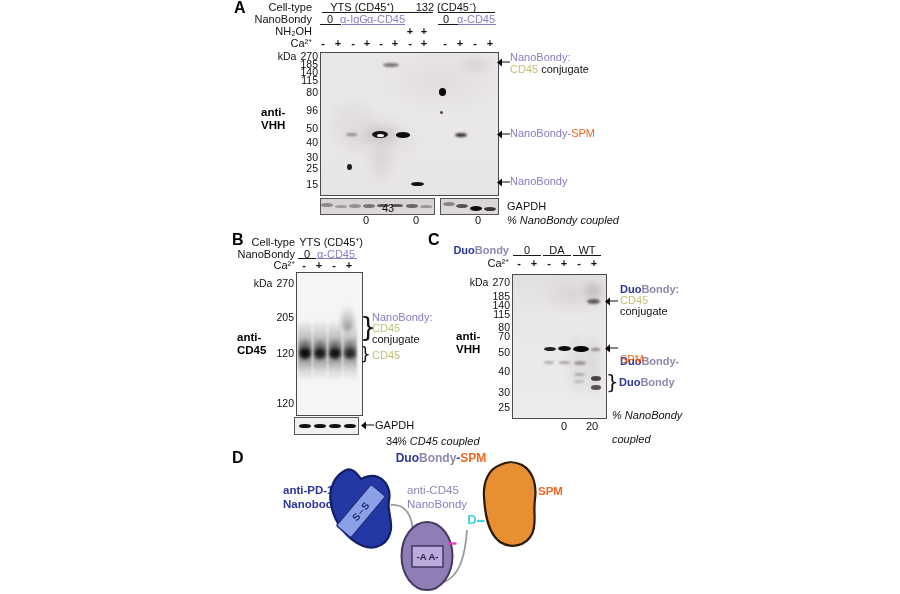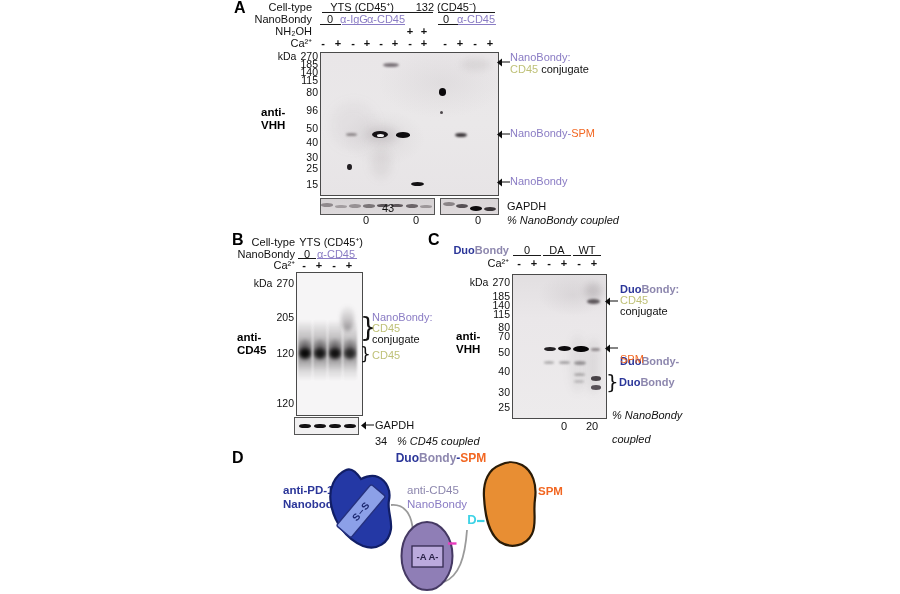--- a/index.html
+++ b/index.html
@@ -192,21 +192,21 @@
 
   <div class="strip" style="left:294px;top:417px;width:63px;height:16px;background:#f1f0f1">
     <span class="bd" style="left:4px;top:5.5px;width:12px;height:4.5px;background:#121012;filter:blur(.5px)"></span>
     <span class="bd" style="left:19px;top:5.5px;width:12px;height:4.5px;background:#121012;filter:blur(.5px)"></span>
     <span class="bd" style="left:34px;top:5.5px;width:12px;height:4.5px;background:#121012;filter:blur(.5px)"></span>
     <span class="bd" style="left:49px;top:5.5px;width:12px;height:4.5px;background:#121012;filter:blur(.5px)"></span>
   </div>
   <div class="arrl" style="left:361px;top:425px"></div>
   <div class="lx" style="left:375px;top:419px">GAPDH</div>
 
-  <div class="ctx" style="left:381px;top:435px">34</div>
+  <div class="ctx" style="left:392px;top:435px">34</div>
   <div class="lx it" style="left:397px;top:435px">% CD45 coupled</div>
 
   <div class="plabel" style="left:428px;top:232px">C</div>
 
   <div class="rr" style="left:420px;top:244px;width:89px"><span class="c-navy">Duo</span><span class="c-grayp bold">Bondy</span></div>
   <div class="rr" style="left:420px;top:257px;width:89px">Ca²⁺</div>
 
   <div class="ctx" style="left:527px;top:244px">0</div>
   <div class="ul" style="left:513px;top:255px;width:28px"></div>
   <div class="ctx" style="left:557px;top:244px">DA</div>

